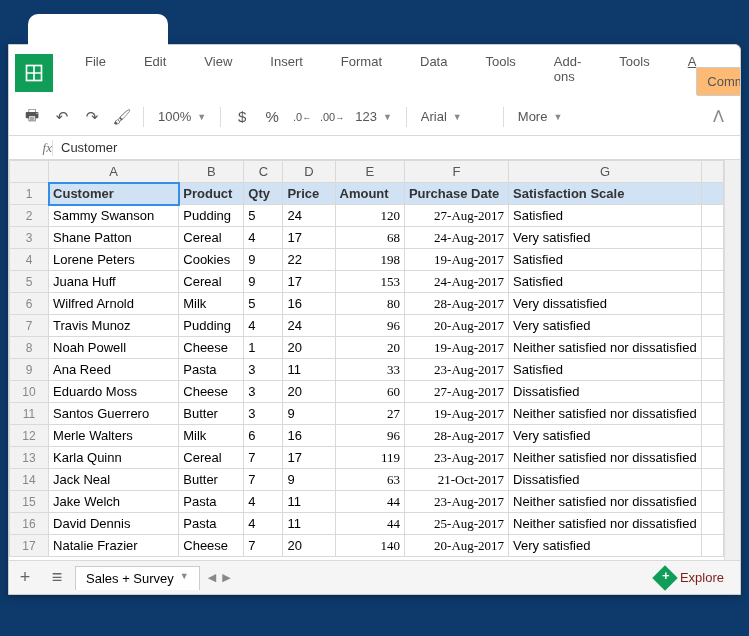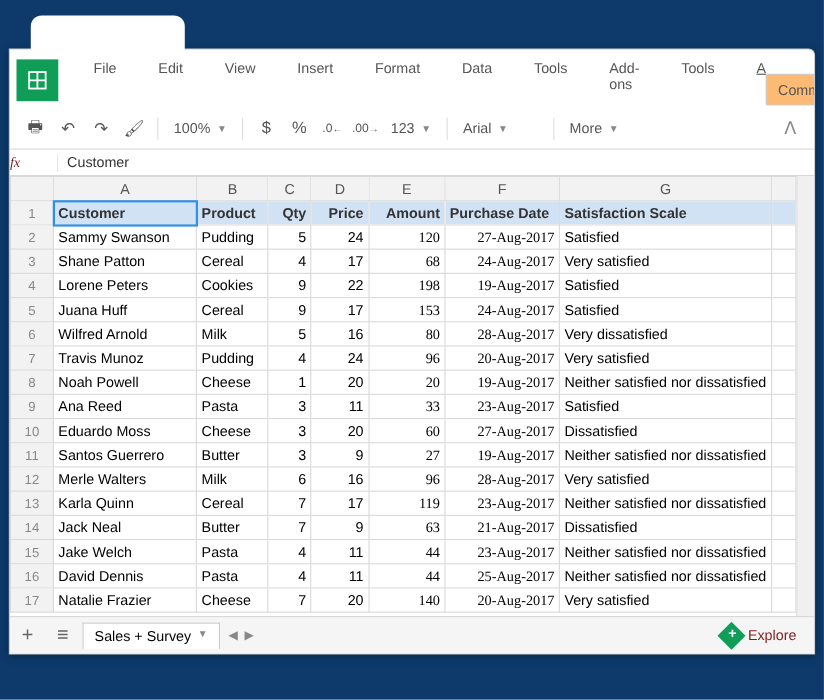--- a/index.html
+++ b/index.html
@@ -23,33 +23,33 @@
 .btn-comments { border: 1px solid #ccc; background: #fdba74; padding: 6px 10px; font-size: 13px; color: #555; border-radius: 2px; cursor: pointer; }
 .btn-share { background: #737373; color: #fff; border: none; padding: 6px 12px; font-size: 13px; border-radius: 2px; cursor: pointer; display: flex; align-items: center; gap: 6px; font-weight: bold;}
 .btn-share svg { width: 12px; height: 12px; fill: #fff; }
 .toolbar { display: flex; align-items: center; padding: 4px 10px; border-bottom: 1px solid #d9d9d9; gap: 4px; height: 38px; color: #555; }
 .tool-btn { width: 26px; height: 26px; display: flex; align-items: center; justify-content: center; cursor: pointer; font-size: 15px; border-radius: 2px; }
 .tool-sep { width: 1px; height: 20px; background: #ddd; margin: 0 4px; }
 .tool-drop { display: flex; align-items: center; gap: 4px; padding: 0 6px; font-size: 13px; cursor: pointer; height: 26px;}
 .tool-drop .caret, .tool-btn .caret { font-size: 9px; color: #888; margin-left: 2px;}
 .collapse-arrow { margin-left: auto; color: #888; cursor: pointer; padding: 0 6px;}
 .formula-bar { display: flex; align-items: center; border-bottom: 1px solid #d9d9d9; height: 24px; }
-.fx-label { width: 44px; text-align: left; font-style: italic; color: #7f1d1d; font-size: 13px; border-right: 1px solid #e0e0e0; font-family: Georgia, serif;}
+.fx-label { width: 44px; text-align: right; font-style: italic; color: #737373; font-size: 13px; border-right: 1px solid #e0e0e0; font-family: Georgia, serif;}
 .fx-input { flex: 1; border: none; padding: 0 8px; font-size: 13px; color: #333; outline: none; }
 .grid-wrap { position: relative; height: 400px; overflow: hidden; display: flex; }
 .grid-main { flex: 1; overflow: auto; }
 table.sheet { border-collapse: collapse; background: #fff; table-layout: fixed; width: 100%; }
 table.sheet th, table.sheet td { border: 1px solid #d9d9d9; font-size: 13px; height: 22px; padding: 0 4px; white-space: nowrap; overflow: hidden;}
 table.sheet th.col-hdr { background: #f2f2f2; color: #555; font-weight: normal; text-align: center; position: sticky; top: 0; }
 table.sheet th.row-hdr { background: #f2f2f2; color: #888; font-weight: normal; text-align: center; width: 36px; font-size: 12px;}
 table.sheet th.corner { background: #f2f2f2; width: 36px; position: sticky; top: 0; left: 0;}
 tr.header-data-row td { background: #d1e2f5; font-weight: bold; color: #333; }
 td.selected-cell { outline: 2px solid #328ee7; outline-offset: -1px; background: #d1e2f5; }
 td.num { text-align: right; font-family: Liberation Serif, serif; }
-td.center { text-align: right; }
+td.center { text-align: left; }
 .right-scroll { width: 16px; background: #f0f0f0; border-left: 1px solid #ddd; }
 .bottom-bar { display: flex; align-items: center; height: 34px; border-top: 1px solid #d9d9d9; background: #f5f5f5; font-size: 13px; }
 .bb-btn { width: 32px; text-align: center; color: #666; cursor: pointer; font-size: 18px;}
 .sheet-tab { background: #fff; border: 1px solid #ccc; border-bottom: none; padding: 4px 10px; display: flex; align-items: flex-start; gap: 6px; cursor: pointer; margin-left: 2px;}
 .sheet-tab .caret { font-size: 9px; color: #888;}
 .explore-btn { margin-left: auto; margin-right: 8px; display: flex; align-items: center; gap: 6px; color: #7f1d1d; cursor: pointer; padding: 4px 8px;}
 .explore-icon { width: 18px; height: 18px; background: #0f9d58; transform: rotate(45deg); position: relative;}
 .explore-icon::after { content: "+"; color: #fff; position: absolute; transform: rotate(-45deg); left: 4px; top: -1px; font-size: 13px; font-weight: bold;}
 .hscroll-arrows { display: flex; gap: 2px; color: #888; margin-left: 6px;}
 .hscroll-arrows span { cursor: pointer; font-size: 11px; padding: 2px;}
@@ -300,21 +300,21 @@
                 <td>Neither satisfied nor dissatisfied</td>
                 <td></td>
               </tr>
               <tr>
                 <th class="row-hdr">14</th>
                 <td>Jack Neal</td>
                 <td>Butter</td>
                 <td class="center">7</td>
                 <td class="center">9</td>
                 <td class="num">63</td>
-                <td class="num">21-Aug-2017</td>
+                <td class="num">21-Oct-2017</td>
                 <td>Dissatisfied</td>
                 <td></td>
               </tr>
               <tr>
                 <th class="row-hdr">15</th>
                 <td>Jake Welch</td>
                 <td>Pasta</td>
                 <td class="center">4</td>
                 <td class="center">11</td>
                 <td class="num">44</td>

